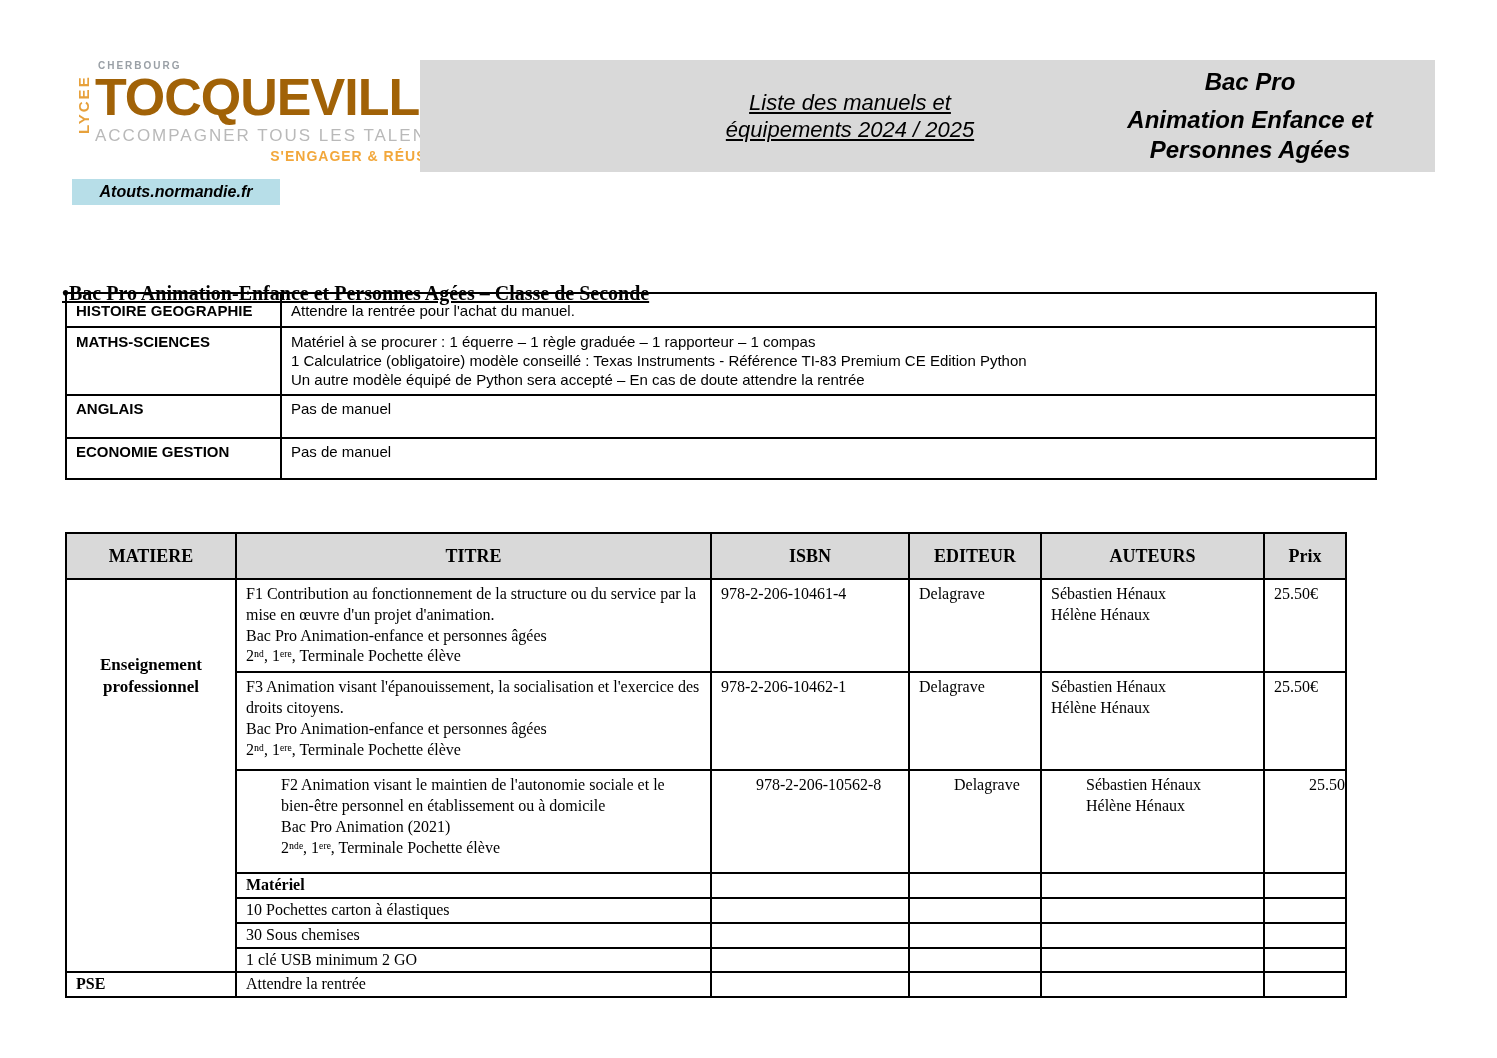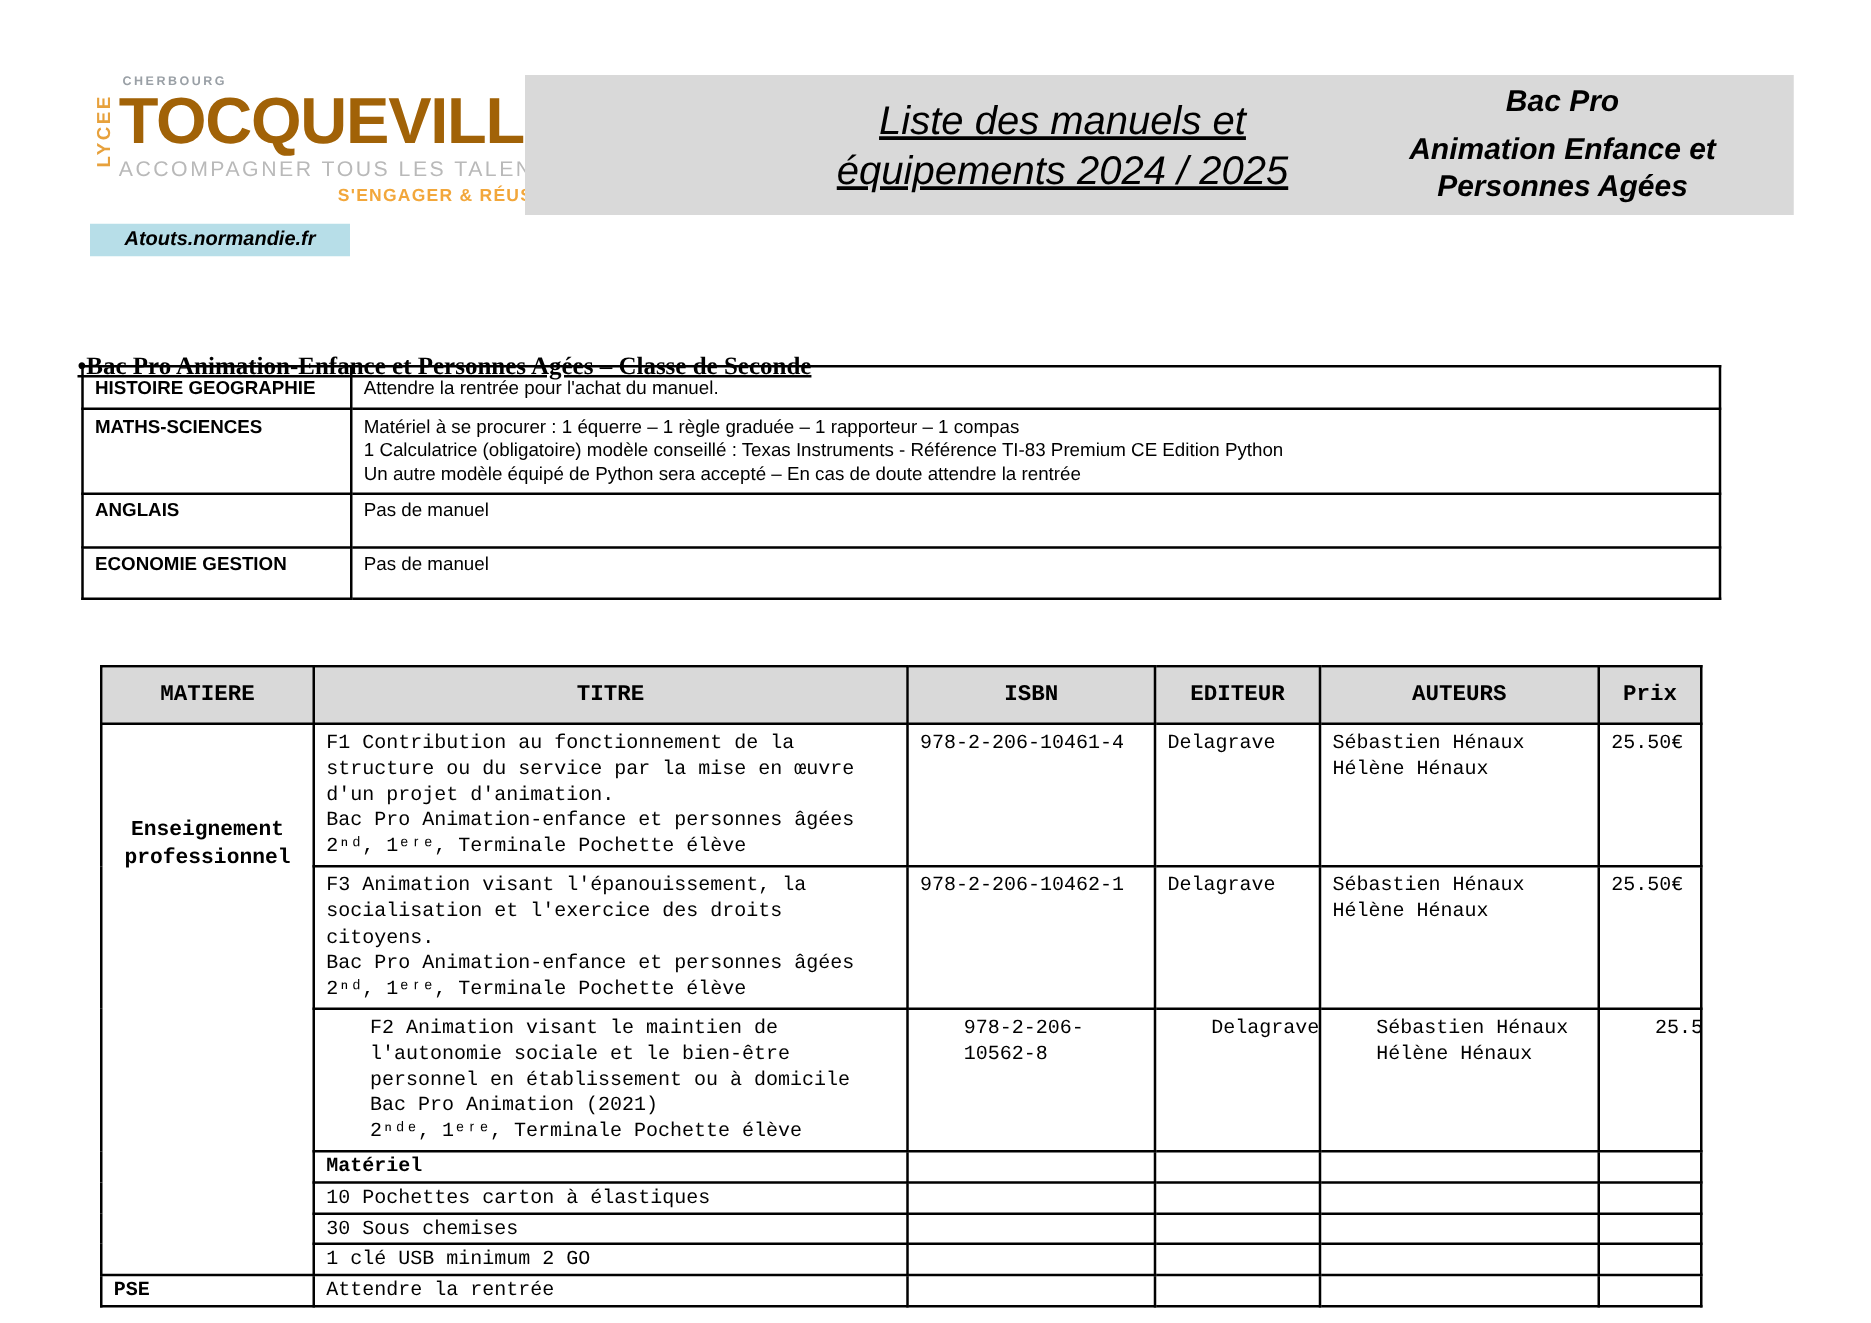--- a/index.html
+++ b/index.html
@@ -24,21 +24,21 @@
   .logo-tagline { font-size:17px; color:#b9b9b9; letter-spacing:2px; margin-top:3px; }
   .logo-motto { font-size:14px; font-weight:700; color:#f2a73b; letter-spacing:1px; text-align:right; margin-top:2px; }
 
   
   .title-box {
     position:absolute; left:420px; top:60px; width:1015px; height:112px;
     background:#d9d9d9; display:flex; align-items:center;
   }
   .title-spacer { width:210px; }
   .doc-title {
-    width:440px; text-align:center; font-style:italic; font-size:32px;
+    width:440px; text-align:center; font-style:italic; font-size:22px;
     text-decoration:underline; line-height:1.25;
   }
   .program { width:360px; text-align:center; font-style:italic; font-weight:700; }
   .program-t1 { font-size:24px; }
   .program-t2 { font-size:24px; margin-top:9px; line-height:1.25; }
 
   
   .info-row { position:absolute; left:72px; display:flex; align-items:center; }
   .info-a { top:179px; }
   .info-b { top:212px; }
@@ -66,21 +66,21 @@
 
   .subjects-table { position:absolute; left:65px; top:292px; width:1310px; font-size:15px; }
   .subjects-table td:first-child { font-weight:700; }
   .subjects-table .r0 td { height:34px; vertical-align:middle; }
   .subjects-table .r1 td { height:58px; line-height:1.28; }
   .subjects-table .r2 td { height:43px; }
   .subjects-table .r3 td { height:41px; }
 
   .books-table {
     position:absolute; left:65px; top:532px; width:1280px;
-    font-family:Liberation Mono, monospace; font-size:16px;margin-left:15px;
+    font-family:Liberation Serif, serif; font-size:16px;
   }
   .books-table th {
     background:#d9d9d9; height:46px; vertical-align:middle; text-align:center;
     font-size:18px; font-weight:700;
   }
   .books-table td { line-height:1.3; }
   .books-table .b0 td { height:84px; }
   .books-table .b1 td { height:98px; }
   .books-table .b2 td { height:103px;padding-left:44px; }
   .books-table .bs td { height:22px; padding-top:1px; padding-bottom:1px; }

